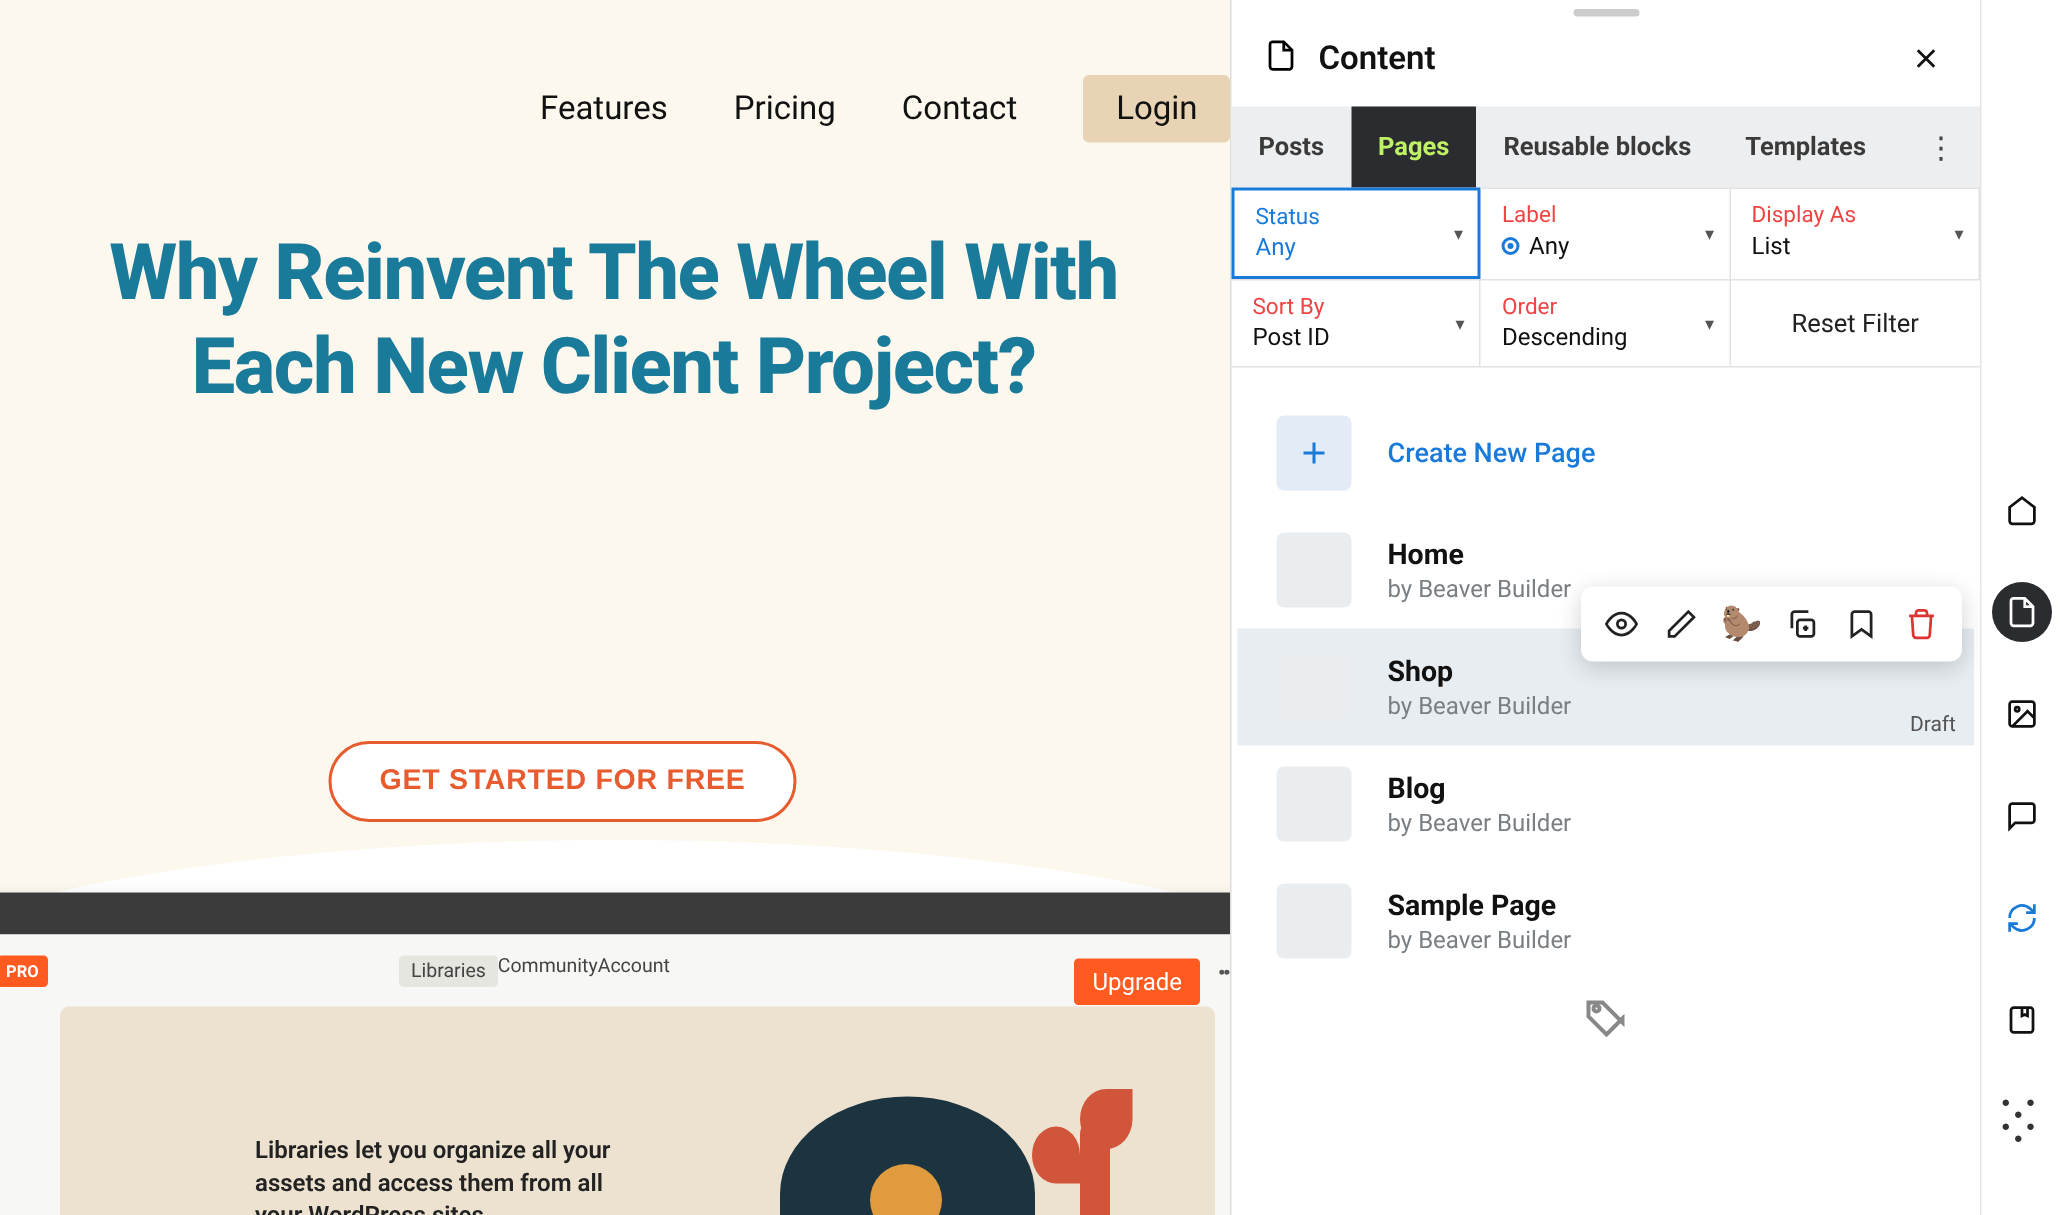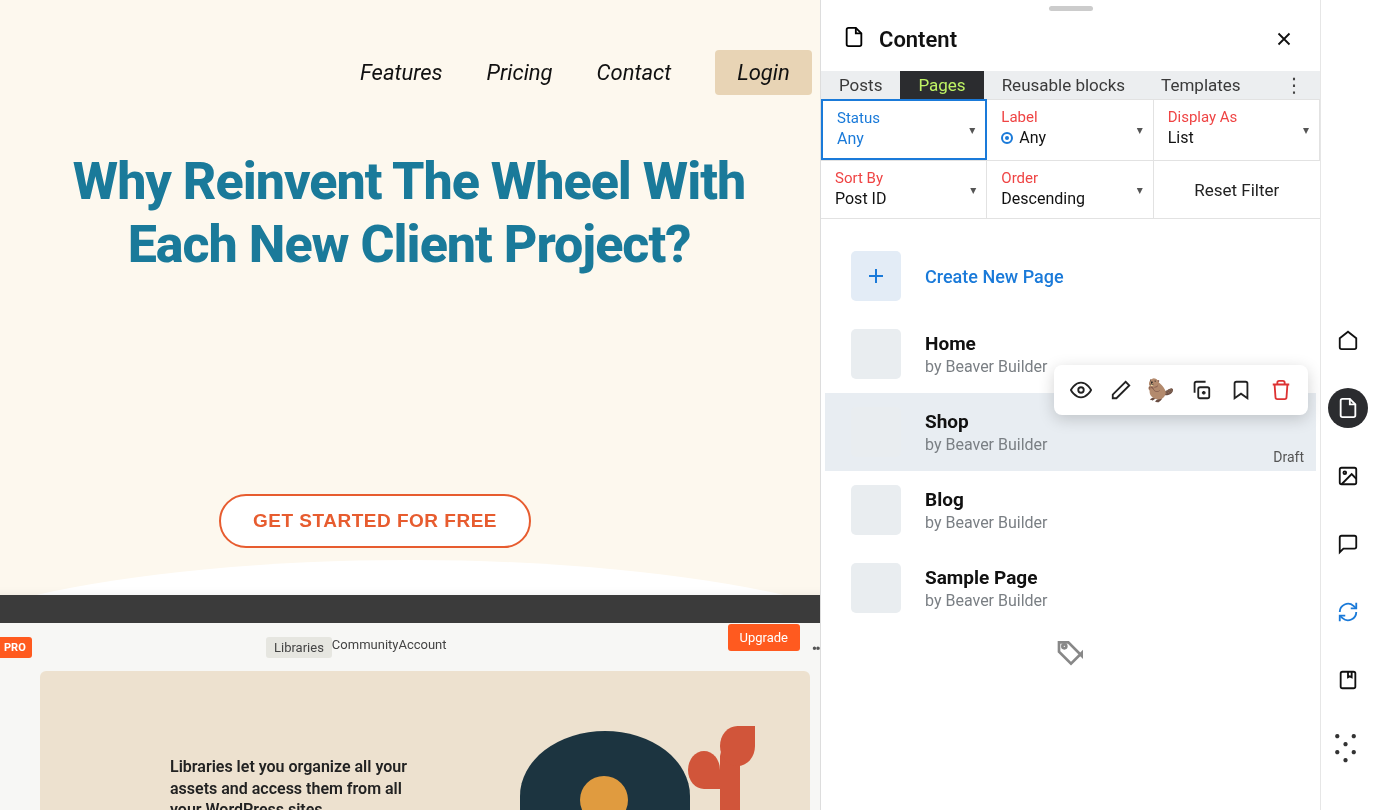--- a/index.html
+++ b/index.html
@@ -2,55 +2,55 @@
 <html><head>
 <meta charset="utf-8">
 <style>
 * { box-sizing: border-box; margin: 0; padding: 0; }
 body { font-family: -apple-system, BlinkMacSystemFont, "Segoe UI", Roboto, Arial, sans-serif; width: 1374px; height: 810px; overflow: hidden; position: relative; }
 
 
 .landing { position: absolute; left: 0; top: 0; width: 820px; height: 810px; background: #fdf8ee; overflow: hidden; }
 .landing::after { content:""; position:absolute; left:-120px; right:-120px; top:560px; height:300px; background:#fff; border-radius:50% 50% 0 0 / 120px 120px 0 0; }
 .nav { position: absolute; top: 50px; left: 360px; display: flex; gap: 44px; align-items: center; font-size: 22px; color: #111; }
-.nav-item { cursor: pointer; font-style: italic; }
+.nav-item { cursor: pointer; }
 .nav-login { background: #e8d4b5; padding: 10px 22px; border-radius: 4px; }
 .headline { position: absolute; top: 150px; left: 14px; width: 790px; text-align: center; font-size: 52px; font-weight: 800; color: #1a7a9a; letter-spacing: -1px; line-height: 1.22; }
 .subhead { position: absolute; top: 300px; left: 20px; width: 700px; text-align: center; font-size: 24px; color: #111; line-height: 1.45; }
 .cta { position: absolute; top: 494px; left: 219px; border: 2px solid #e75c2f; color: #e75c2f; background: #fff; padding: 14px 32px; border-radius: 999px; font-size: 19px; font-weight: 600; letter-spacing: .5px; cursor: pointer; z-index:2; }
 
 
 .dash { position: absolute; left: -10px; top: 595px; width: 840px; height: 220px; background: #fff; z-index:2; box-shadow: 0 -2px 8px rgba(0,0,0,.05); }
 .dash-bar { height: 28px; background: #3b3b3b; }
 .dash-inner { position: relative; height: 192px; background: #f7f7f5; }
 .pro-badge { position: absolute; left: 8px; top: 14px; background: #ff5a1f; color: #fff; font-size: 11px; font-weight: 700; padding: 4px 6px; border-radius: 3px; }
 .dash-tabs { position: absolute; top: 14px; left: 276px; display: flex; font-size: 13px; color: #444; }
 .dash-tabs span:first-child { background:#e6e6e0; padding:3px 8px; border-radius:3px;}
-.upgrade { position: absolute; top: 1px; right: 30px; background: #ff5a1f; color: #fff; font-size: 13px; padding: 6px 12px; border-radius: 3px; }
+.upgrade { position: absolute; top: 16px; right: 30px; background: #ff5a1f; color: #fff; font-size: 16px; padding: 6px 12px; border-radius: 3px; }
 .dash-more { position: absolute; top: 16px; right: 8px; color: #555; font-size: 16px; letter-spacing:-2px; }
 .dash-hero { position: absolute; top: 48px; left: 50px; right: 20px; height: 150px; background: #ede1cf; border-radius: 6px; overflow:hidden; }
 .dash-text { position: absolute; left: 130px; top: 85px; width: 260px; font-size: 16px; font-weight: 600; color: #222; line-height:1.35; }
 .illust { position: absolute; right: 70px; top: 45px; width: 260px; height: 160px; }
 .illust .hair { position:absolute; left:40px; top:15px; width:170px; height:130px; background:#1c3440; border-radius:60% 60% 45% 45%; }
 .illust .face { position:absolute; left:100px; top:60px; width:48px; height:48px; background:#e09b3f; border-radius:50%; }
 .illust .plant { position:absolute; right:0; top:30px; width:20px; height:90px; background:#d1553a; border-radius:10px; }
 .illust .leaf1 { position:absolute; right:-15px; top:10px; width:35px; height:40px; background:#d1553a; border-radius:50% 0 50% 50%; }
 .illust .leaf2 { position:absolute; right:20px; top:35px; width:32px; height:38px; background:#d1553a; border-radius:50% 50% 0 50%; }
 .ks { position:absolute; left:0; bottom:2px; font-size:10px; color:#999; }
 
 
 .panel { position: absolute; left: 820px; top: 0; width: 500px; height: 810px; background: #fff; border-left: 1px solid #ddd; display:flex; flex-direction:column; }
 .panel-drag { width:44px; height:5px; background:#ccc; border-radius:3px; margin: 6px auto 0; }
 .panel-head { display: flex; align-items: center; gap: 14px; padding: 14px 22px 18px; }
 .panel-head svg { width: 22px; height: 22px; }
 .panel-head h2 { font-size: 22px; font-weight: 600; color: #111; }
 .close-btn { margin-left: auto; width: 28px; height: 28px; display:flex; align-items:center; justify-content:center; cursor:pointer; color:#111; }
 
 .tabs { display:flex; align-items:center; background:#eceef0; }
-.tab { padding: 4px 18px; font-size: 17px; color: #3a3a3a; cursor:pointer; }
+.tab { padding: 17px 18px; font-size: 17px; color: #3a3a3a; cursor:pointer;font-weight:bold; }
 .tab.active { background:#2b2c2f; color:#bef264; }
 .tabs-more { margin-left:auto; padding: 0 16px; font-size:20px; color:#444; cursor:pointer; }
 
 .filters { display:grid; grid-template-columns: 1fr 1fr 1fr; border-bottom:1px solid #e2e2e2; }
 .filter { border-right:1px solid #e2e2e2; border-top:1px solid #e2e2e2; padding: 8px 14px 10px; position:relative; cursor:pointer; min-height:56px; }
 .filter.active { border:2px solid #1a7ad9; }
 .filter-label { font-size:15px; color:#ef4444; }
 .filter-value { font-size:16px; color:#111; margin-top:2px; display:flex; align-items:center; gap:6px;}
 .filter.active .filter-label, .filter.active .filter-value { color:#1a7ad9; }
 .chev { position:absolute; right:10px; top:50%; transform:translateY(-50%); color:#555; font-size:12px;}

